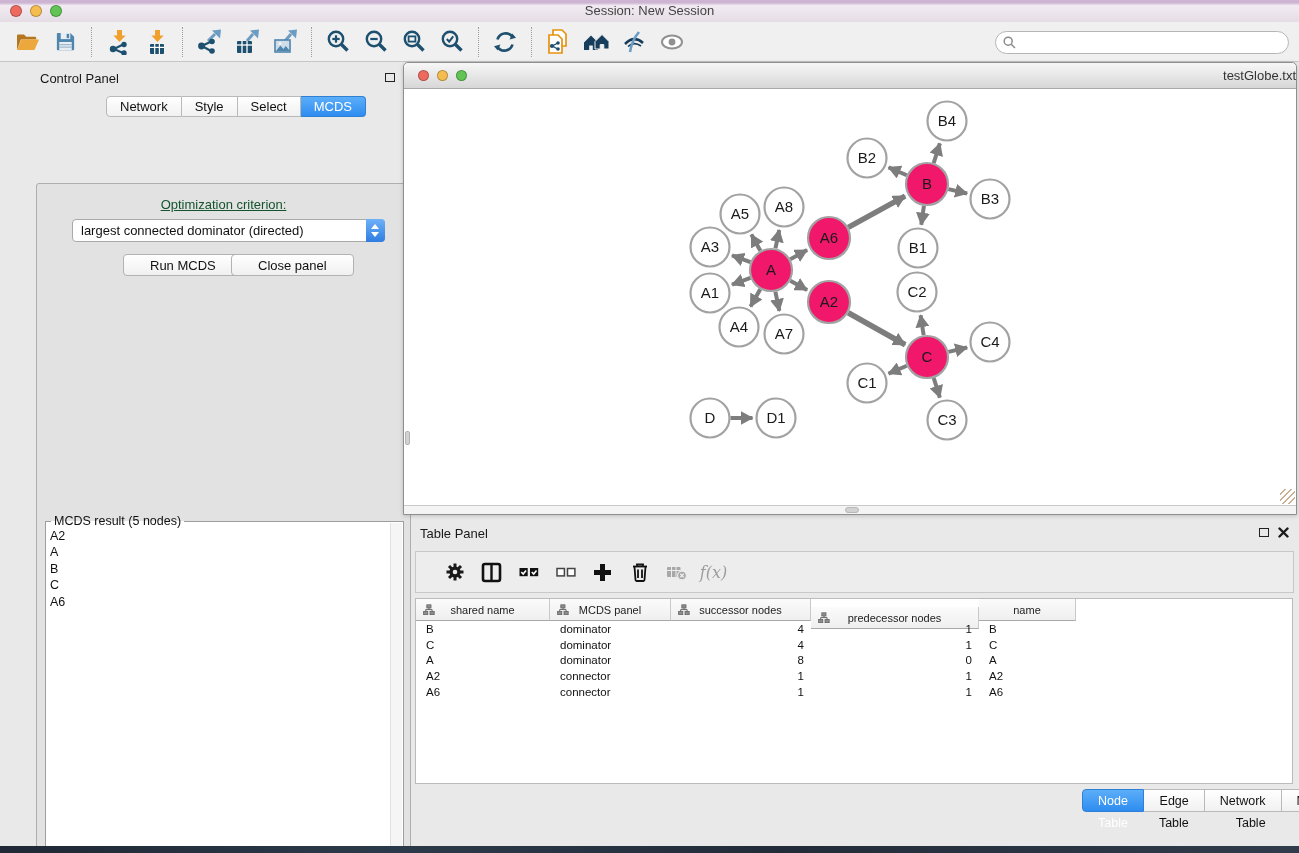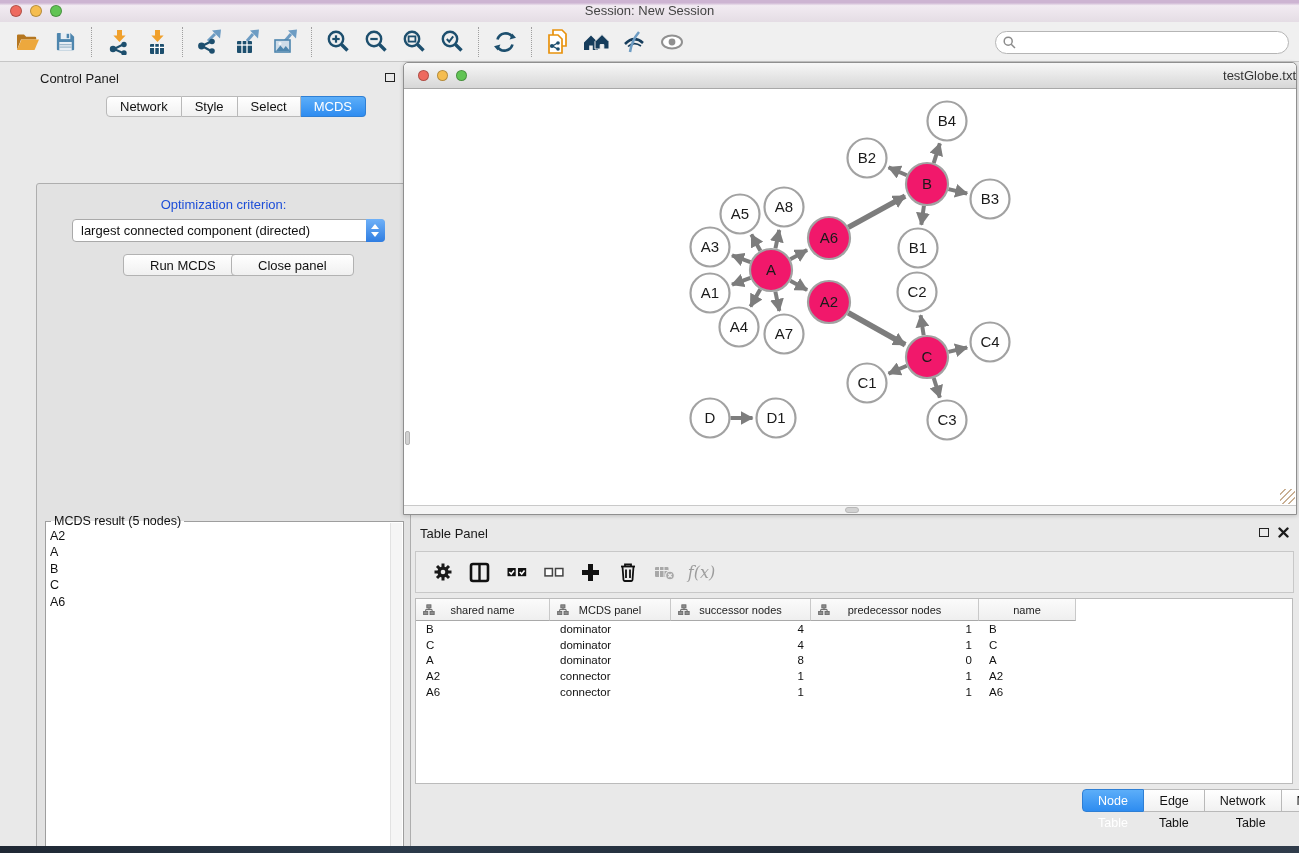--- a/index.html
+++ b/index.html
@@ -30,21 +30,21 @@
   .win-float { position:absolute; width:10px; height:9px; border:1.6px solid #222; cursor:pointer; }
   .win-close { position:absolute; cursor:pointer; }
   .cp-tabs { position:absolute; left:78px; top:96px; display:flex; }
   .seg-tab { height:21px; line-height:20px; padding:0 13px; font-size:13px; color:#111; text-align:right;
     background:linear-gradient(#ffffff,#f1f1f1); border:1px solid #b9b9b9; border-left:none; cursor:pointer; }
   .seg-tab:first-child { border-left:1px solid #b9b9b9; border-radius:4px 0 0 4px; }
   .seg-tab:last-child { border-radius:0 4px 4px 0; }
   .seg-tab.active { background:linear-gradient(#5caef9,#2e8cf0); color:#fff; border-color:#2f7fd4; }
   .cp-body { position:absolute; left:8px; top:121px; width:375px; height:681px; background:#e2e2e2;
     border:1px solid #aeaeae; border-radius:3px; }
-  .opt-label { position:absolute; left:0; right:0; top:13px; text-align:center; font-size:13px; color:#1d4ed8; }
+  .opt-label { position:absolute; left:0; right:0; top:13px; text-align:center; font-size:13px; color:#14532d;text-decoration:underline; }
   .dropdown { position:absolute; left:35px; top:35px; width:313px; height:23px; background:#fff;
     border:1px solid #a9a9a9; border-radius:4px; cursor:pointer; display:flex; align-items:center; }
   .dropdown .dd-text { flex:1; font-size:13px; color:#111; padding-left:8px; white-space:nowrap; overflow:hidden; }
   .dd-stepper { width:19px; height:23px; margin-right:-1px; border-radius:0 4px 4px 0;
     background:linear-gradient(#6fb1f8,#2f7de1); position:relative; }
   .dd-stepper .up { position:absolute; left:5px; top:5px; width:0; height:0; border-left:4.5px solid transparent; border-right:4.5px solid transparent; border-bottom:5px solid #fff; }
   .dd-stepper .down { position:absolute; left:5px; bottom:5px; width:0; height:0; border-left:4.5px solid transparent; border-right:4.5px solid transparent; border-top:5px solid #fff; }
   .cp-btn { position:absolute; top:70px; height:22px; background:linear-gradient(#ffffff,#f0f0f0);
     border:1px solid #b2b2b2; border-radius:4px; font-size:13px; color:#111; cursor:pointer; padding:0 26px; }
   .result-box { position:absolute; left:8px; top:337px; width:359px; height:341px; border:1px solid #9e9e9e; background:#fff; }
@@ -66,21 +66,21 @@
   .vscroll { position:absolute; left:0; top:0; bottom:0; width:7px; }
   .vscroll .thumb { position:absolute; left:1px; top:342px; width:5px; height:14px; background:#d2d2d2; border:1px solid #b3b3b3; border-radius:2px; }
   .hscroll { position:absolute; left:0; bottom:0; width:892px; height:9px; background:#f4f4f4; border-top:1px solid #c9c9c9; }
   .hscroll .thumb { position:absolute; left:441px; top:1px; width:14px; height:6px; background:#d2d2d2; border:1px solid #b8b8b8; border-radius:3px; }
   .resize-grip { position:absolute; right:1px; bottom:10px; width:15px; height:15px;
     background:repeating-linear-gradient(135deg, transparent 0 3px, #c9b094 3px 4.4px); cursor:nwse-resize; }
 
   
   .tpanel { position:absolute; left:410px; top:520px; width:889px; height:297px; }
   .tp-toolbar { position:absolute; left:5px; top:31px; width:879px; height:42px; background:#ededed;
-    border:1px solid #c8c8c8; display:flex; align-items:center; padding-left:8px; }
+    border:1px solid #c8c8c8; display:flex; align-items:center; padding-left:20px; }
   .tp-btn { width:37px; height:34px; border:none; background:transparent; display:flex; align-items:center; justify-content:center; cursor:pointer; }
   .fx-label { font-family:"DejaVu Serif",serif; font-style:italic; font-size:16px; color:#9d9d9d; }
   .dtable { position:absolute; left:5px; top:78px; width:878px; height:186px; background:#fff; border:1px solid #bbb; overflow:hidden; }
   .thead { position:absolute; left:0; top:0; height:22px; display:flex; }
   .th { position:relative; height:22px; background:linear-gradient(#fbfbfb,#efefef); border-right:1px solid #c9c9c9;
     border-bottom:1px solid #a9a9a9; font-size:11px; color:#222; display:flex; align-items:center; justify-content:center; cursor:pointer; }
   .th .sorticon { position:absolute; left:7px; top:5px; }
   .tbody { position:absolute; left:0; top:22px; right:0; bottom:0; }
   .trow { display:flex; height:15.8px; align-items:center; cursor:default; }
   .td { font-size:11.5px; color:#111; white-space:nowrap; overflow:hidden; }
@@ -287,21 +287,21 @@
     <div class="cp-tabs" style="top:34px;">
       <div class="seg-tab">Network</div>
       <div class="seg-tab">Style</div>
       <div class="seg-tab">Select</div>
       <div class="seg-tab active">MCDS</div>
     </div>
 
     <div class="cp-body">
       <div class="opt-label">Optimization criterion:</div>
       <div class="dropdown">
-        <div class="dd-text">largest connected component (directed)</div>
+        <div class="dd-text">largest connected dominator (directed)</div>
         <div class="dd-stepper">
             <div class="up"></div>
             <div class="down"></div>
           </div>
       </div>
       <button class="cp-btn" style="left:86px;">Run MCDS</button>
       <button class="cp-btn" style="left:194px;">Close panel</button>
 
       <div class="result-box">
         <div class="result-legend">MCDS result (5 nodes)</div>
@@ -548,21 +548,21 @@
           <svg class="sorticon" width="12" height="12" viewBox="0 0 12 12">
               <g fill="#8d8d8d" stroke="#666" stroke-width="0.8">
                 <rect x="3.8" y="0.8" width="4.2" height="3.2"></rect>
                 <rect x="0.6" y="7.4" width="4.2" height="3.2"></rect>
                 <rect x="7" y="7.4" width="4.2" height="3.2"></rect>
               </g>
               <path d="M6 4 v1.6 M2.7 7.4 V5.6 h6.4 v1.8" stroke="#666" fill="none"></path>
             </svg>
           <span>successor nodes</span>
         </div>
-        <div class="th" style="width: 168px;">
+        <div class="th" style="width: 168px; margin-top: 8px;">
           <svg class="sorticon" width="12" height="12" viewBox="0 0 12 12">
               <g fill="#8d8d8d" stroke="#666" stroke-width="0.8">
                 <rect x="3.8" y="0.8" width="4.2" height="3.2"></rect>
                 <rect x="0.6" y="7.4" width="4.2" height="3.2"></rect>
                 <rect x="7" y="7.4" width="4.2" height="3.2"></rect>
               </g>
               <path d="M6 4 v1.6 M2.7 7.4 V5.6 h6.4 v1.8" stroke="#666" fill="none"></path>
             </svg>
           <span>predecessor nodes</span>
         </div>

